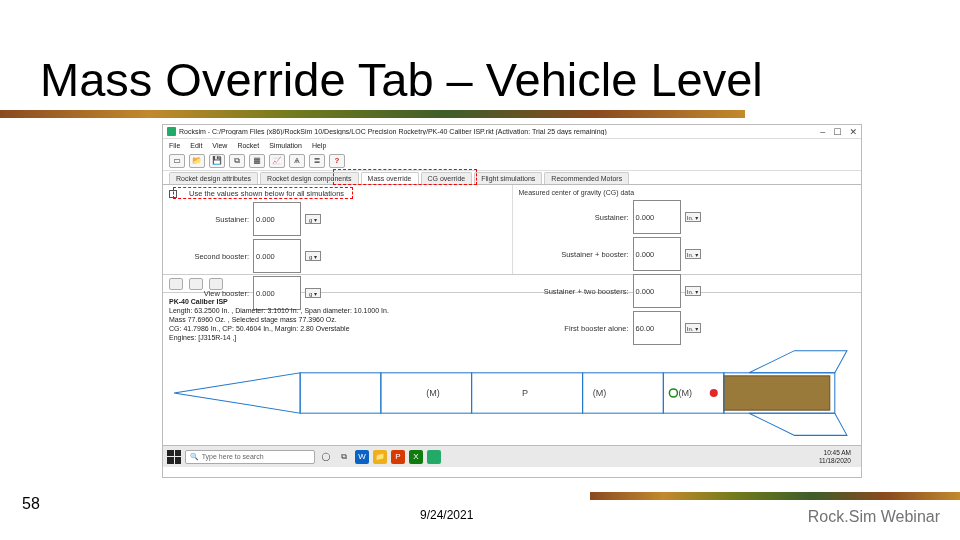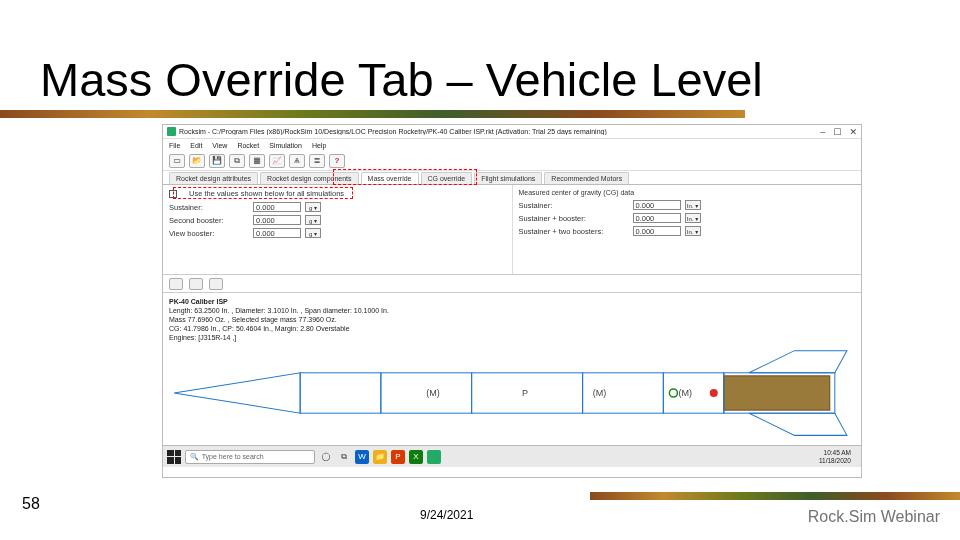--- a/index.html
+++ b/index.html
@@ -142,24 +142,24 @@
     gap:12px;
     margin-bottom:4px;
   }
   .chkbox { width:8px; height:8px; border:1px solid #555; }
   .valrow {
     display:flex;
     align-items:center;
     margin-bottom:3px;
     gap:4px;
   }
-  .valrow .lbl { width:80px; }
+  .valrow .lbl { width:80px; text-align:right; }
   .valrow .input {
     width:48px; height:10px; border:1px solid #888; background:#fff;
-    padding:4px 2px; display:flex; align-items:center;
+    padding:16px 2px; display:flex; align-items:center;
   }
   .valrow .unit {
     width:16px; height:10px; border:1px solid #888; background:#f4f4f4;
     font-size:6px; display:flex; align-items:center; justify-content:center;
   }
   .panel-right .hdr { font-size:7px; margin-bottom:4px; }
   .panel-right .valrow .lbl { width:110px; }
   
   .complist {
     height:18px;
@@ -283,20 +283,25 @@
       <div class="valrow">
         <span class="lbl">Sustainer + booster:</span>
         <span class="input">0.000</span>
         <span class="unit">In. ▾</span>
       </div>
       <div class="valrow">
         <span class="lbl">Sustainer + two boosters:</span>
         <span class="input">0.000</span>
         <span class="unit">In. ▾</span>
       </div>
+      <div class="valrow">
+        <span class="lbl">First booster alone:</span>
+        <span class="input">60.00</span>
+        <span class="unit">In. ▾</span>
+      </div>
     </div>
   </div>
 
   <div class="complist">
     <div class="minibtn"></div>
     <div class="minibtn"></div>
     <div class="minibtn"></div>
   </div>
 
   <div class="rocket-area">

